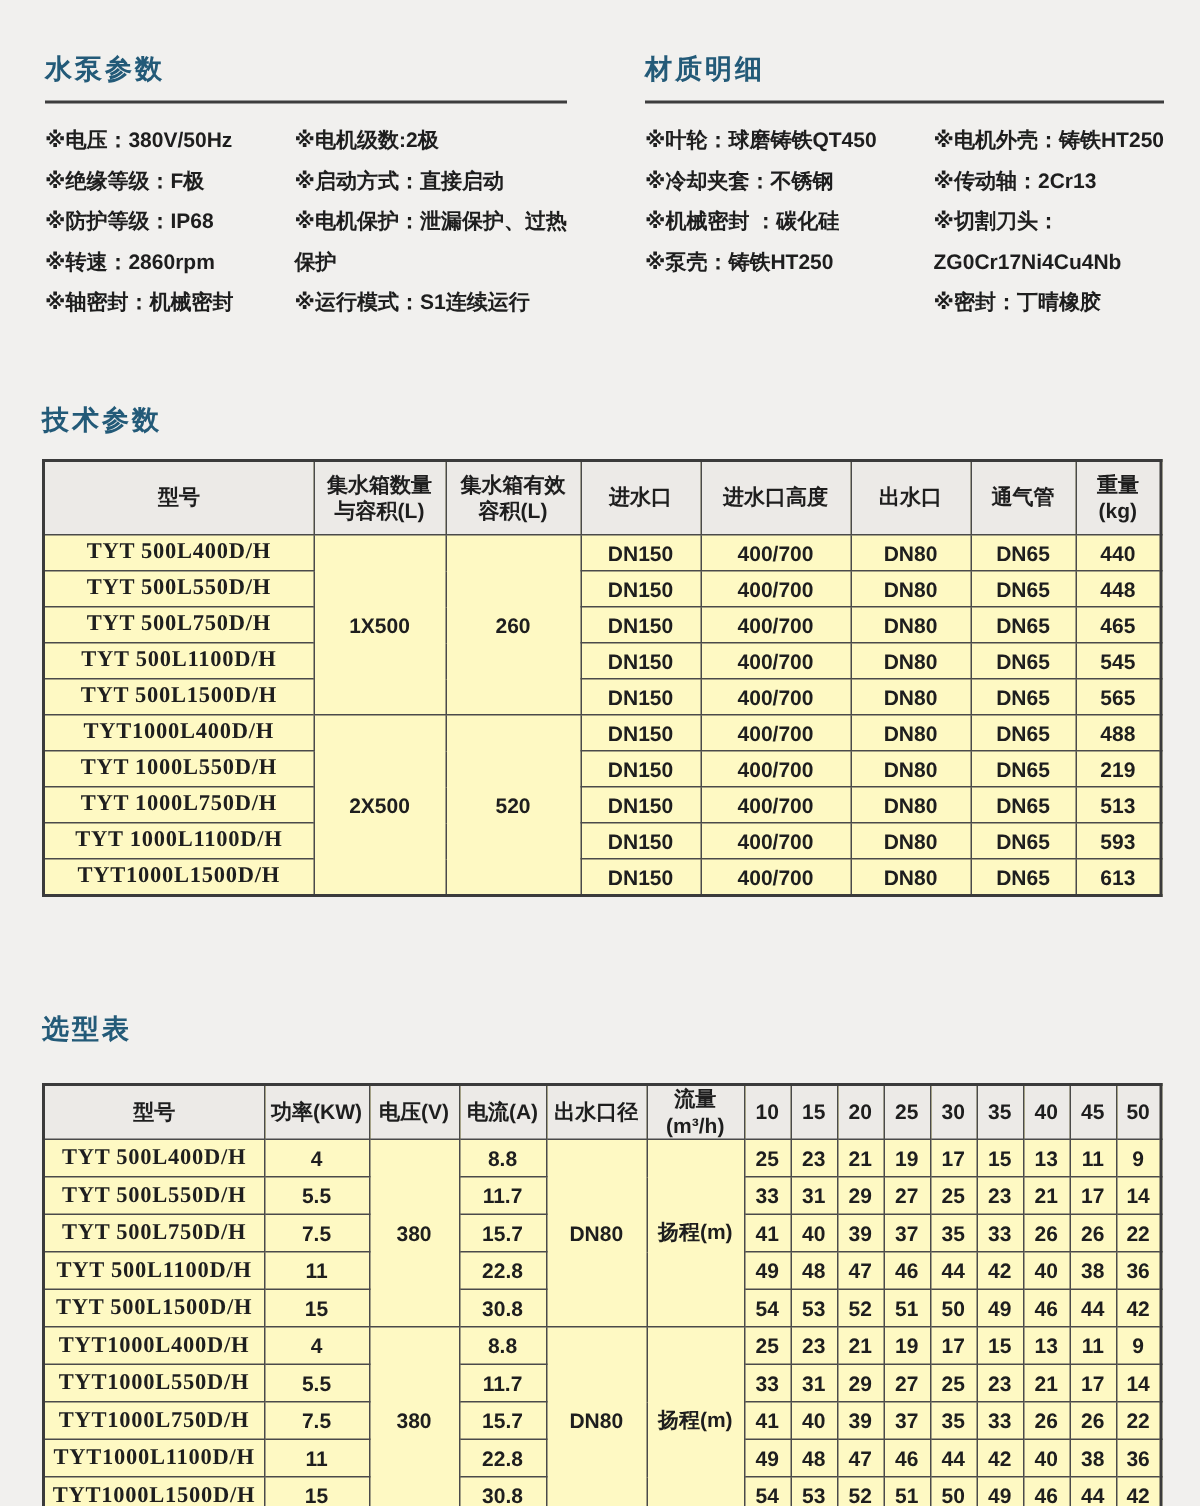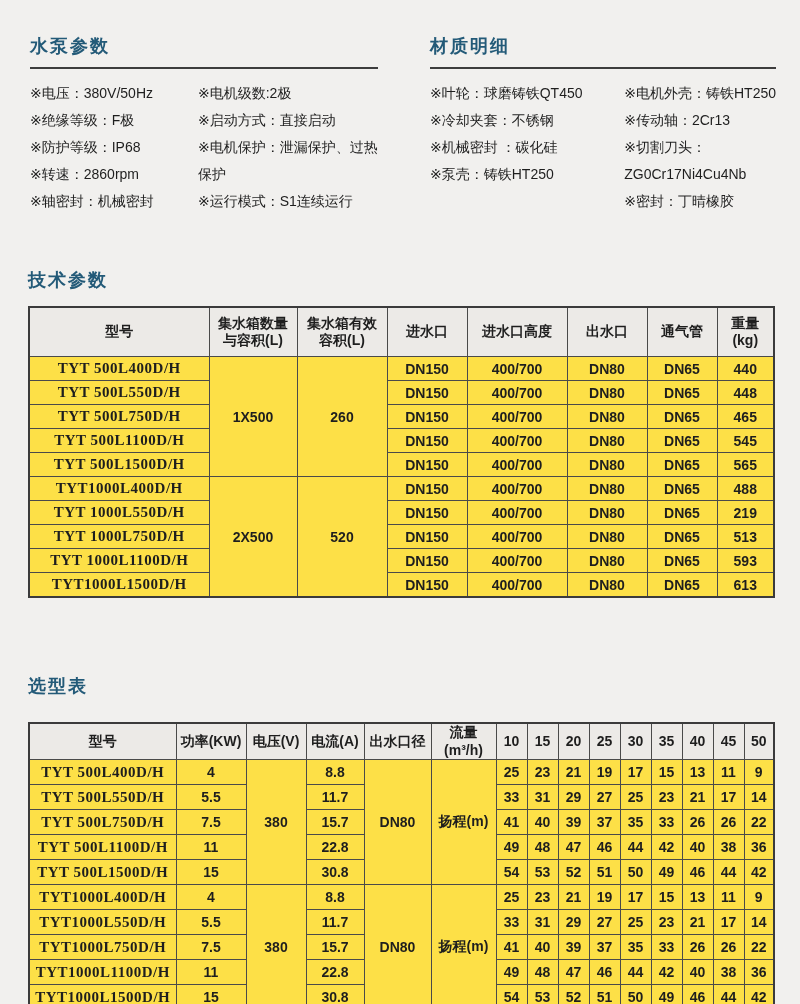--- a/index.html
+++ b/index.html
@@ -10,34 +10,34 @@
     color:#1e1e1e;
   }
   .sec-title {
     font-size:18px; font-weight:bold; color:#235a78; letter-spacing:2px;
   }
   .rule { height:2px; background:#3d3d3d; margin-top:9px; }
   .param-block { position:absolute; }
   .pb-left  { left:30px;  top:34px; width:348px; }
   .pb-right { left:430px; top:34px; width:346px; }
   .cols { display:flex; margin-top:11px; }
-  .col { line-height:27px; font-size:14px; font-weight:normal; white-space:nowrap; }
+  .col { line-height:27px; font-size:14px; font-weight:bold; white-space:nowrap; }
   .pb-left  .col-a { width:168px; }
   .pb-right .col-a { width:198px; }
   .col-b { flex:1; }
 
   .table-section { position:absolute; left:28px; }
   .tech-section { top:268px; width:745px; }
   .sel-section  { top:674px; width:798px; }
   .tech-section table { margin-top:14px; }
   .sel-section  table { margin-top:24px; }
 
   table {
     border-collapse:collapse; table-layout:fixed; width:745px;
-    background:#fde047; border:2px solid #3b3b3b;
+    background:#fef9c3; border:2px solid #3b3b3b;
   }
   th, td {
     border:1px solid #4a4a4a; text-align:center; vertical-align:middle;
     padding:0; overflow:hidden; font-size:14px;
   }
   thead th {
     background:#eceae7; font-weight:bold; white-space:pre-line; line-height:1.25;
   }
   .tech-section thead th { height:48px; }
   .tech-section tbody td { height:23px; font-weight:bold; }

